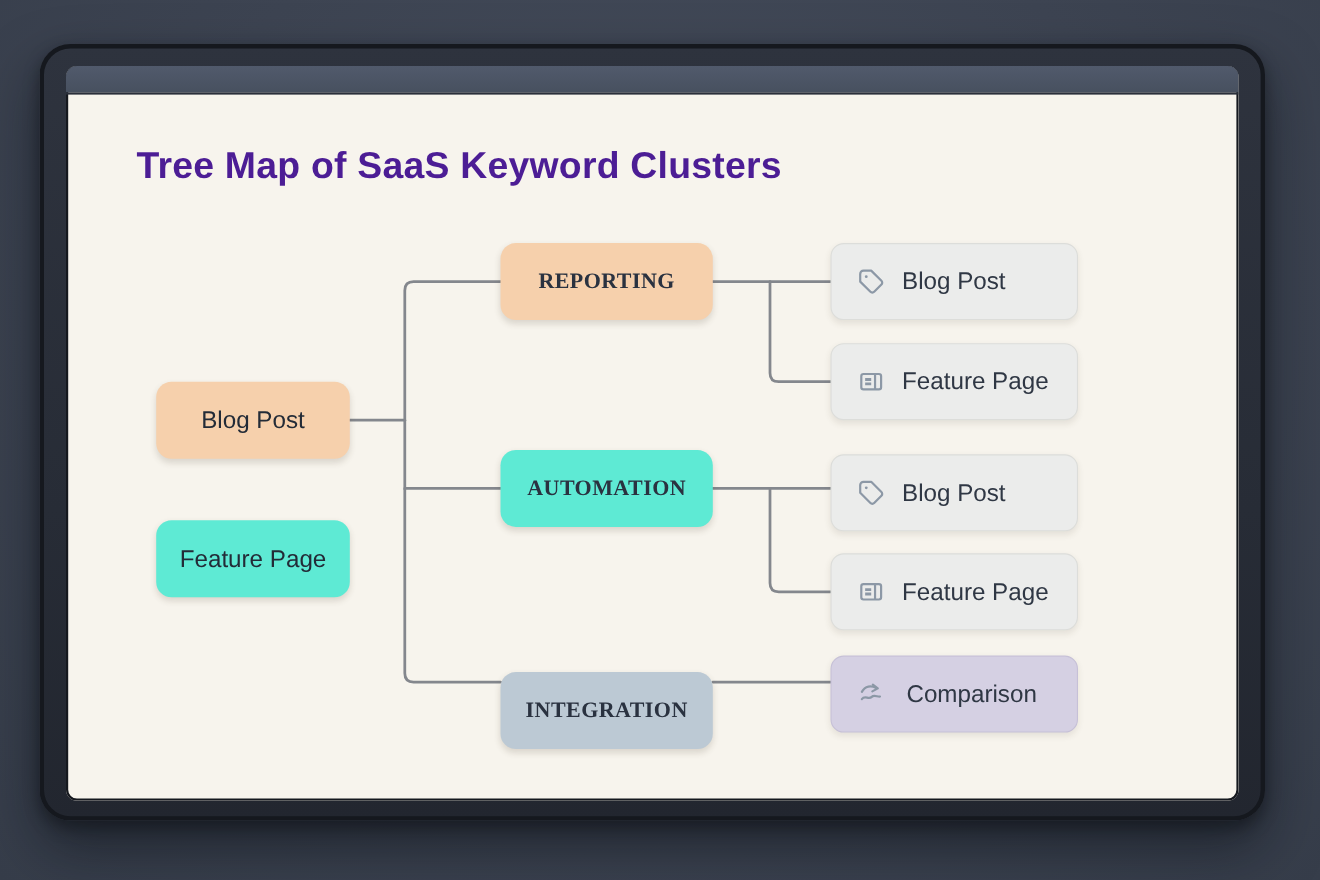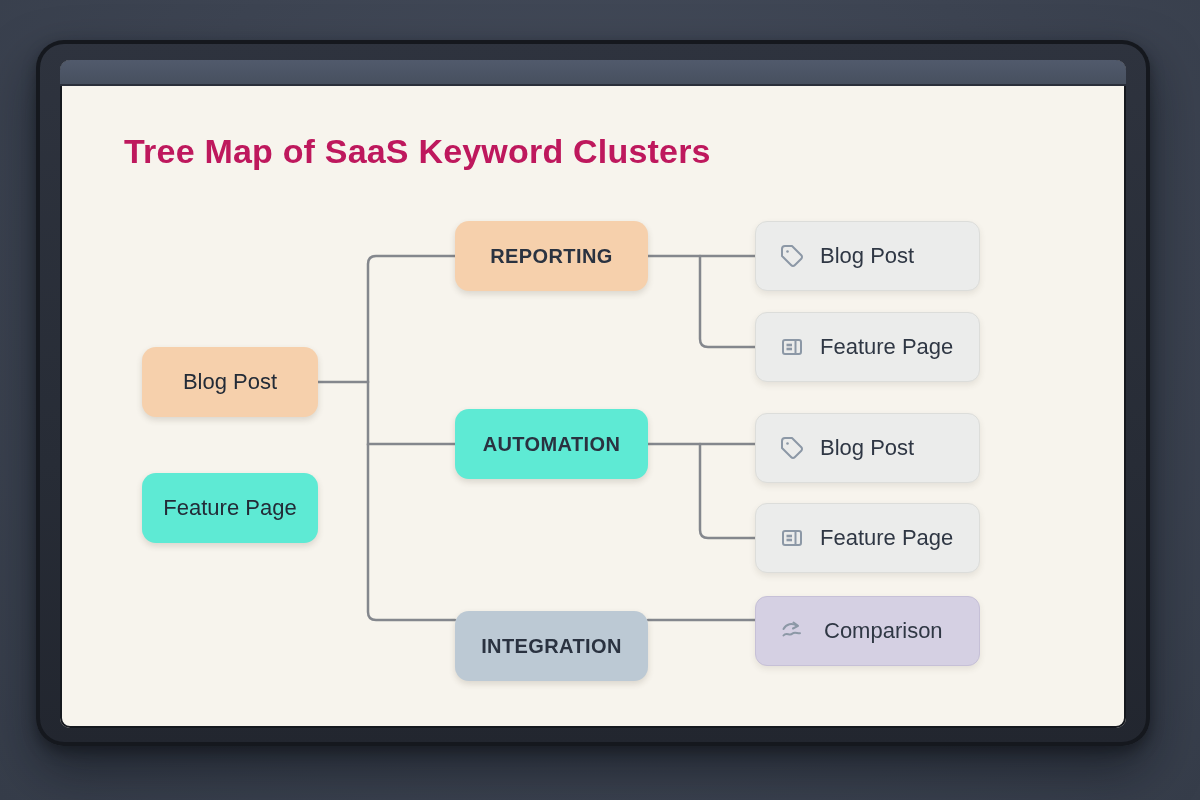--- a/index.html
+++ b/index.html
@@ -21,33 +21,33 @@
     background:#f7f4ed; border-radius:10px; overflow:hidden;
     box-shadow: inset 0 0 0 2px #15181e;
   }
   .screen-topbar {
     position:absolute; left:0; top:0; width:100%; height:26px;
     background: linear-gradient(180deg,#515a6c 0%, #47505f 100%);
     border-bottom: 2px solid #2a2f3a;
   }
   .page-title {
     position:absolute; left:64px; top:72px;
-    font-size:34px; font-weight:bold; letter-spacing:0.2px; color:#be185d;
+    font-size:34px; font-weight:bold; letter-spacing:0.2px; color:#4c1d95;
   }
   .connector-svg { position:absolute; left:0; top:0; width:1066px; height:668px; }
   .node {
     position:absolute; display:flex; align-items:center; justify-content:center;
     height:70px; border-radius:14px;
     font-size:22px; color:#232b37;
     box-shadow: 0 3px 6px rgba(70,55,40,0.16);
   }
   .node.peach    { background:#f6d0ac; }
   .node.lavender { background:#5eead4; }
   .node.bluegray { background:#bcc9d4; }
-  .node.cluster  { font-weight:bold; font-size:20px; letter-spacing:0.4px; color:#2a3240; }
+  .node.cluster  { font-weight:bold; font-size:20px; letter-spacing:0.4px; color:#2a3240;font-family:Liberation Serif, serif; }
   .node.leaf {
     justify-content:flex-start; padding-left:24px; gap:16px;
     background:#ebeceb; border:1px solid #dcddda; border-radius:12px;
     box-shadow: 0 3px 6px rgba(70,55,40,0.10);
     color:#2f3744;
   }
   .node.leaf.lavender { background:#d5d0e3; border-color:#c6c0d7;gap:20px; }
   .leaf-icon { width:24px; height:24px; color:#8c98a6; flex:0 0 auto; display:block; }
   .root-col   { left:82px;  width:176px; }
   .mid-col    { left:395px; width:193px; }

